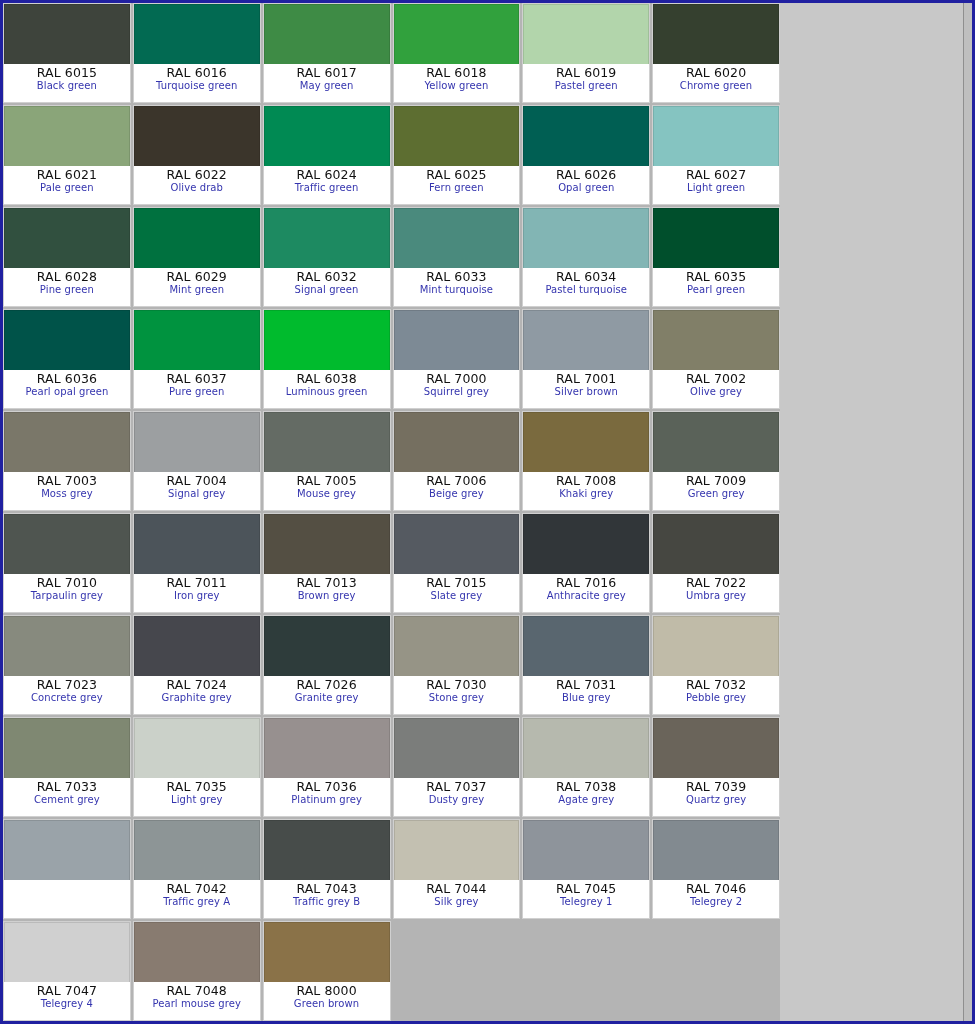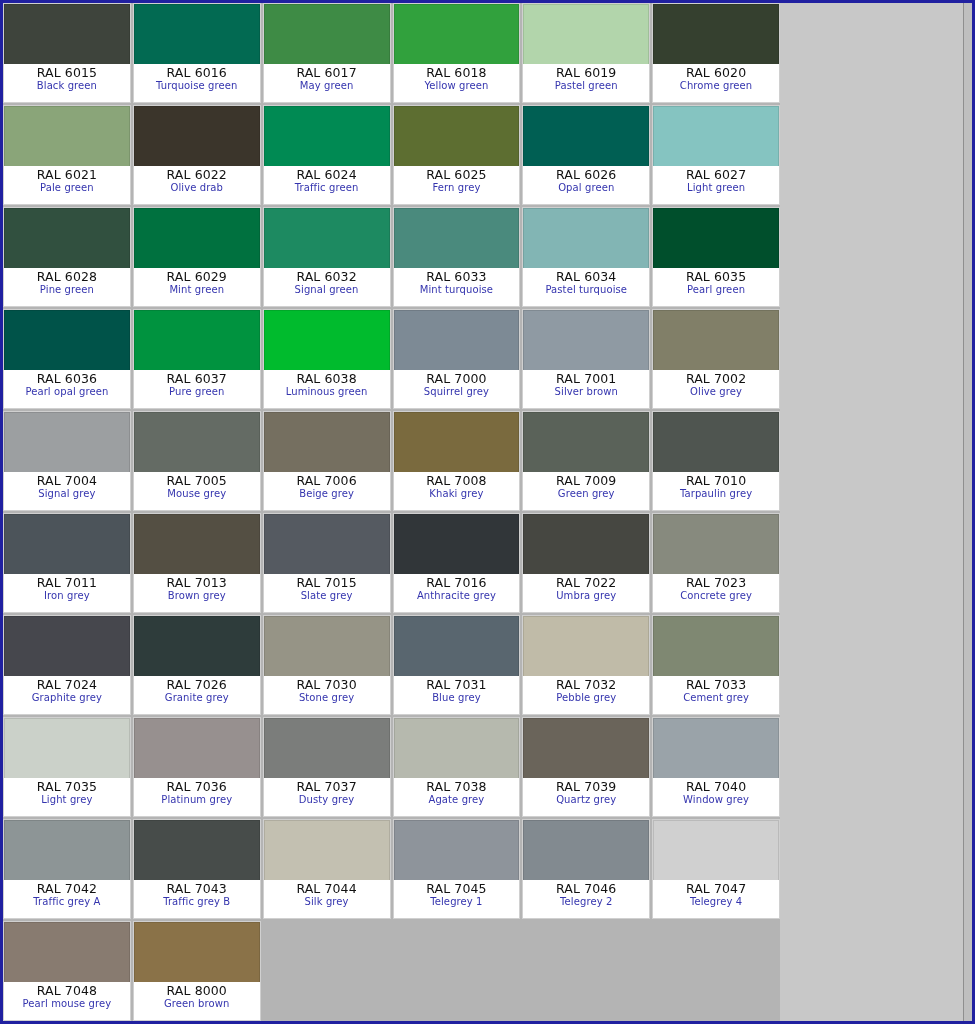--- a/index.html
+++ b/index.html
@@ -155,21 +155,21 @@
         <div class="swatch-color" style="background-color: rgb(0, 138, 83);"></div>
         <div class="swatch-labels">
           <div class="swatch-code">RAL 6024</div>
           <div class="swatch-name">Traffic green</div>
         </div>
       </div>
       <div class="swatch-cell">
         <div class="swatch-color" style="background-color: rgb(93, 110, 49);"></div>
         <div class="swatch-labels">
           <div class="swatch-code">RAL 6025</div>
-          <div class="swatch-name">Fern grey</div>
+          <div class="swatch-name">Fern green</div>
         </div>
       </div>
       <div class="swatch-cell">
         <div class="swatch-color" style="background-color: rgb(0, 95, 83);"></div>
         <div class="swatch-labels">
           <div class="swatch-code">RAL 6026</div>
           <div class="swatch-name">Opal green</div>
         </div>
       </div>
       <div class="swatch-cell">
@@ -257,20 +257,27 @@
         </div>
       </div>
       <div class="swatch-cell">
         <div class="swatch-color" style="background-color: rgb(129, 127, 104);"></div>
         <div class="swatch-labels">
           <div class="swatch-code">RAL 7002</div>
           <div class="swatch-name">Olive grey</div>
         </div>
       </div>
       <div class="swatch-cell">
+        <div class="swatch-color" style="background-color: rgb(122, 119, 105);"></div>
+        <div class="swatch-labels">
+          <div class="swatch-code">RAL 7003</div>
+          <div class="swatch-name">Moss grey</div>
+        </div>
+      </div>
+      <div class="swatch-cell">
         <div class="swatch-color" style="background-color: rgb(156, 159, 161);"></div>
         <div class="swatch-labels">
           <div class="swatch-code">RAL 7004</div>
           <div class="swatch-name">Signal grey</div>
         </div>
       </div>
       <div class="swatch-cell">
         <div class="swatch-color" style="background-color: rgb(100, 107, 100);"></div>
         <div class="swatch-labels">
           <div class="swatch-code">RAL 7005</div>
@@ -419,24 +426,20 @@
       </div>
       <div class="swatch-cell">
         <div class="swatch-color" style="background-color: rgb(106, 100, 90);"></div>
         <div class="swatch-labels">
           <div class="swatch-code">RAL 7039</div>
           <div class="swatch-name">Quartz grey</div>
         </div>
       </div>
       <div class="swatch-cell">
         <div class="swatch-color" style="background-color: rgb(154, 163, 169);"></div>
-        <div class="swatch-labels">
-          <div class="swatch-code">RAL 7040</div>
-          <div class="swatch-name">Window grey</div>
-        </div>
       </div>
       <div class="swatch-cell">
         <div class="swatch-color" style="background-color: rgb(141, 149, 150);"></div>
         <div class="swatch-labels">
           <div class="swatch-code">RAL 7042</div>
           <div class="swatch-name">Traffic grey A</div>
         </div>
       </div>
       <div class="swatch-cell">
         <div class="swatch-color" style="background-color: rgb(71, 76, 74);"></div>

